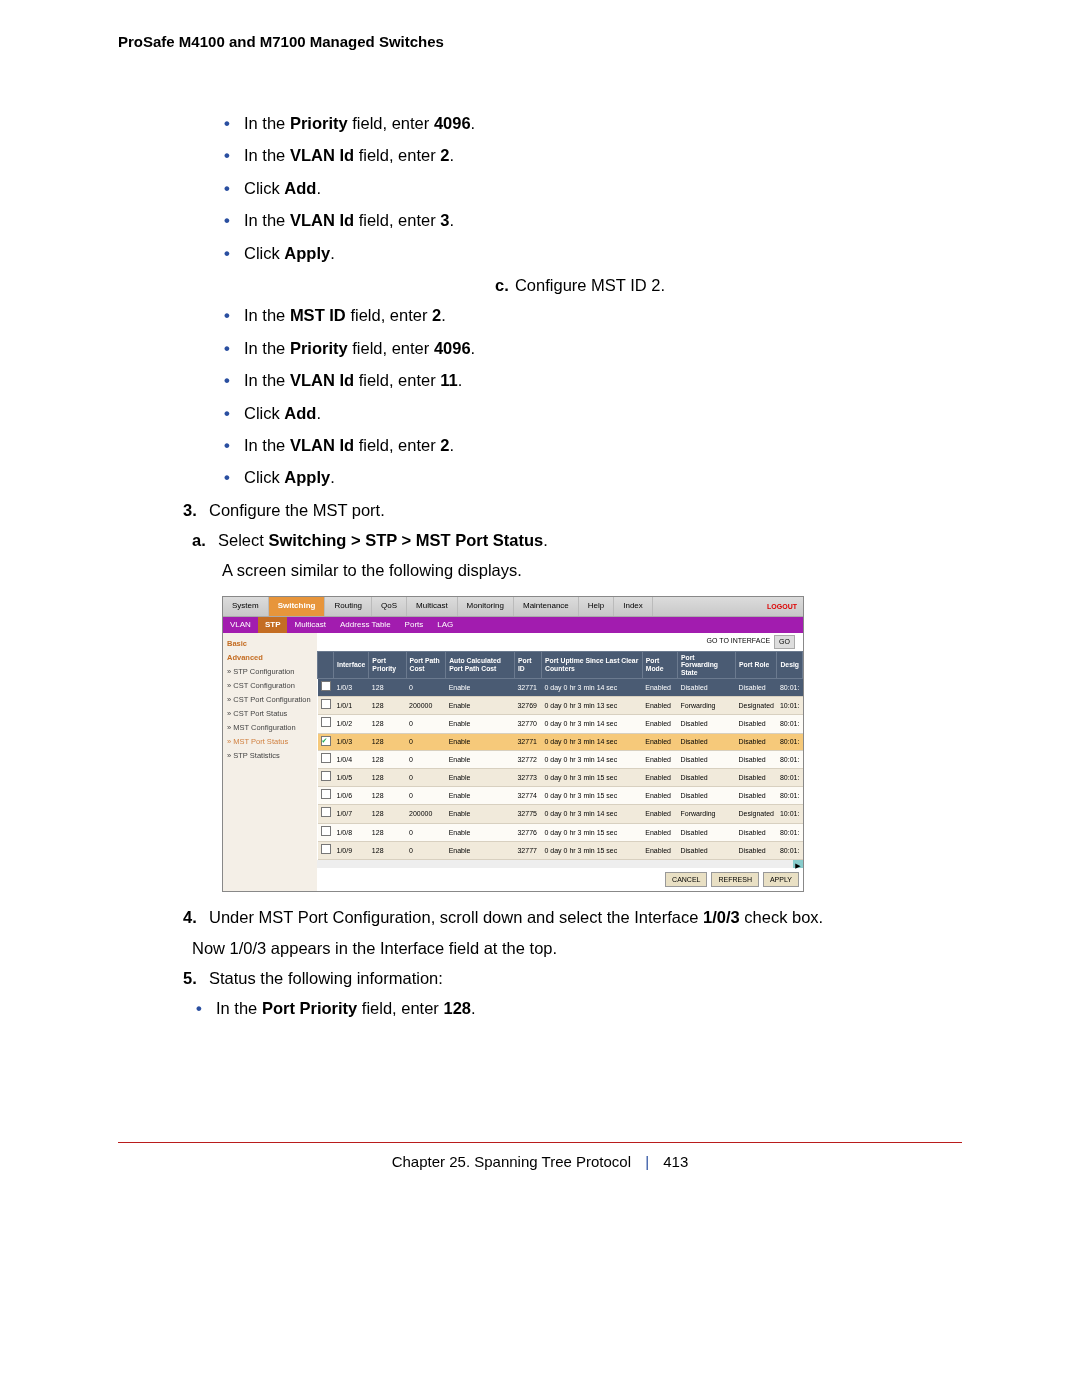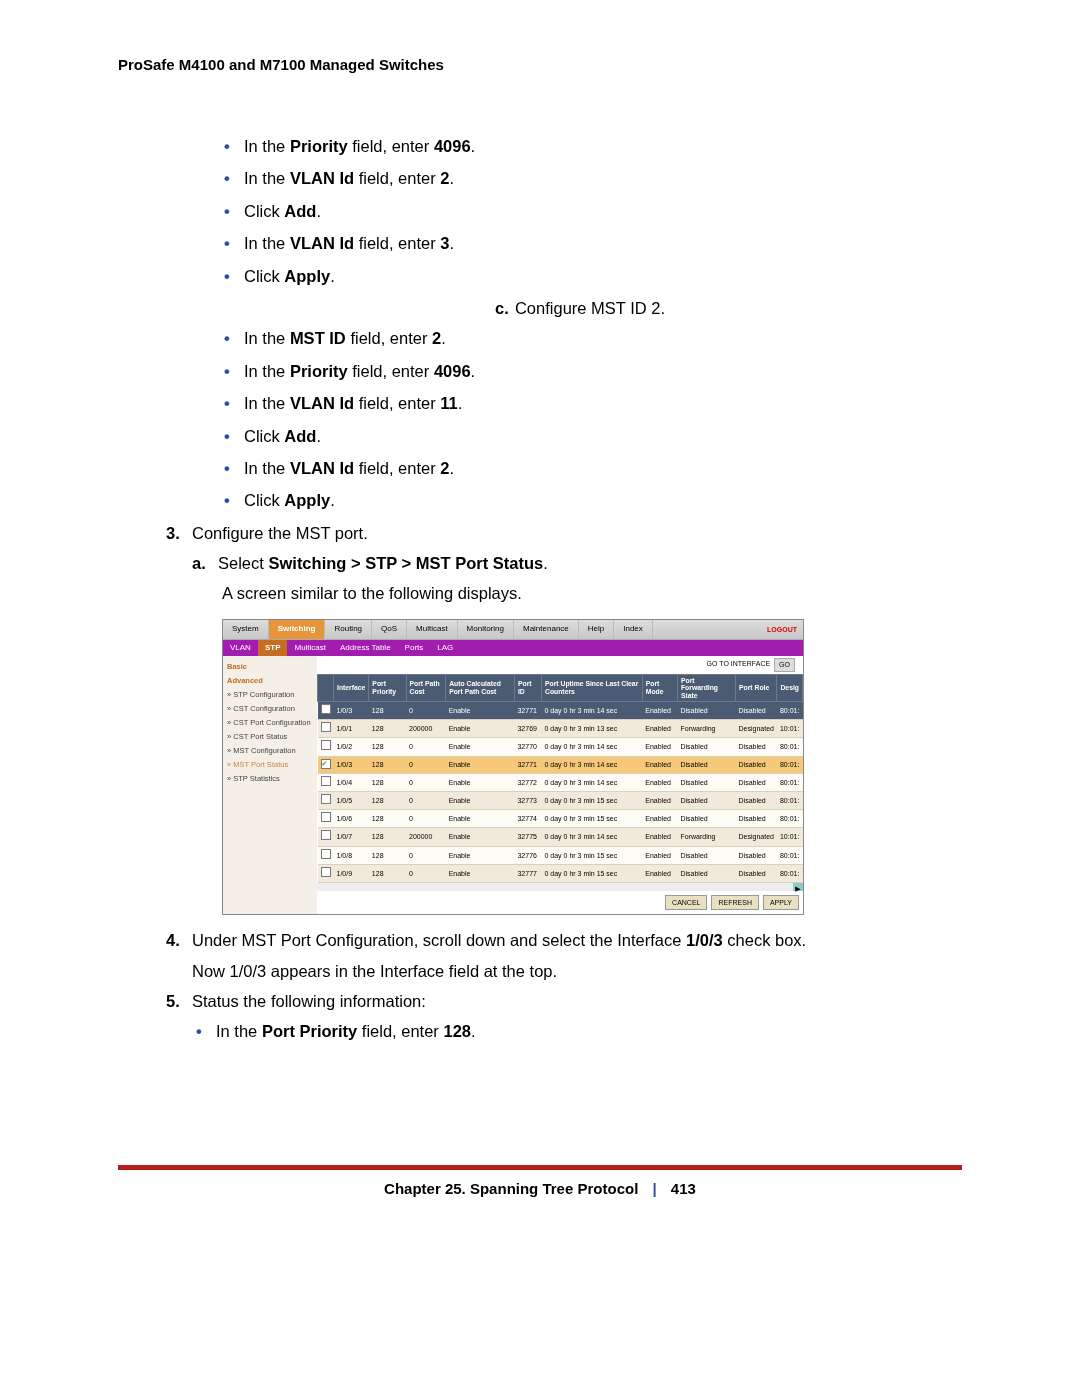--- a/index.html
+++ b/index.html
@@ -4,21 +4,21 @@
 <style>
   body {
     margin: 0;
     padding: 0;
     background: #fff;
     font-family: Arial, Helvetica, sans-serif;
     color: #000;
     width: 1080px;
   }
   .page {
-    padding: 56px 118px 60px 118px;
+    padding: 33px 118px 60px 118px;
   }
   .header-title {
     font-weight: bold;
     font-size: 15px;
     margin-bottom: 60px;
   }
   .content {
     font-size: 16.5px;
     line-height: 1.6;
   }
@@ -31,21 +31,21 @@
     font-weight: bold;
     display: inline-block;
     width: 20px;
   }
   .ordered-c {
     margin-left: 74px;
     margin-bottom: 4px;
     text-align: center;
   }
   .ordered-3 {
-    margin-left: 48px;
+    margin-left: 65px;
     margin-bottom: 4px;
   }
   .ordered-a {
     margin-left: 74px;
     margin-bottom: 4px;
   }
   .marker {
     font-weight: bold;
     display: inline-block;
     width: 26px;
@@ -153,25 +153,25 @@
     padding:4px;
     background:#fff;
     font-size:7px;
   }
   .btn { border:1px solid #999; background:#e9e0c4; padding:1px 6px; font-size:7px;}
   .scroll-x { height:8px; background:#eee; display:flex; justify-content:flex-end;}
   .scroll-x .arrow { background:#8cc; width:10px; text-align:center; font-size:7px;}
 
   .footer {
     margin-top: 120px;
-    border-top:5px solid #b91c1c;
+    border-top:1px solid #b91c1c;
     padding-top:10px;
     text-align:center;
     font-size:15px;
-    font-weight:bold;
+    font-weight:normal;
   }
   .footer .chap { color:#000;}
   .footer .bar { color:#2a4fa0; padding:0 10px;}
   .footer .pageno { color:#000;}
 </style>
 </head>
 <body>
 
 <div class="page">
   <div class="header-title">ProSafe M4100 and M7100 Managed Switches</div>

